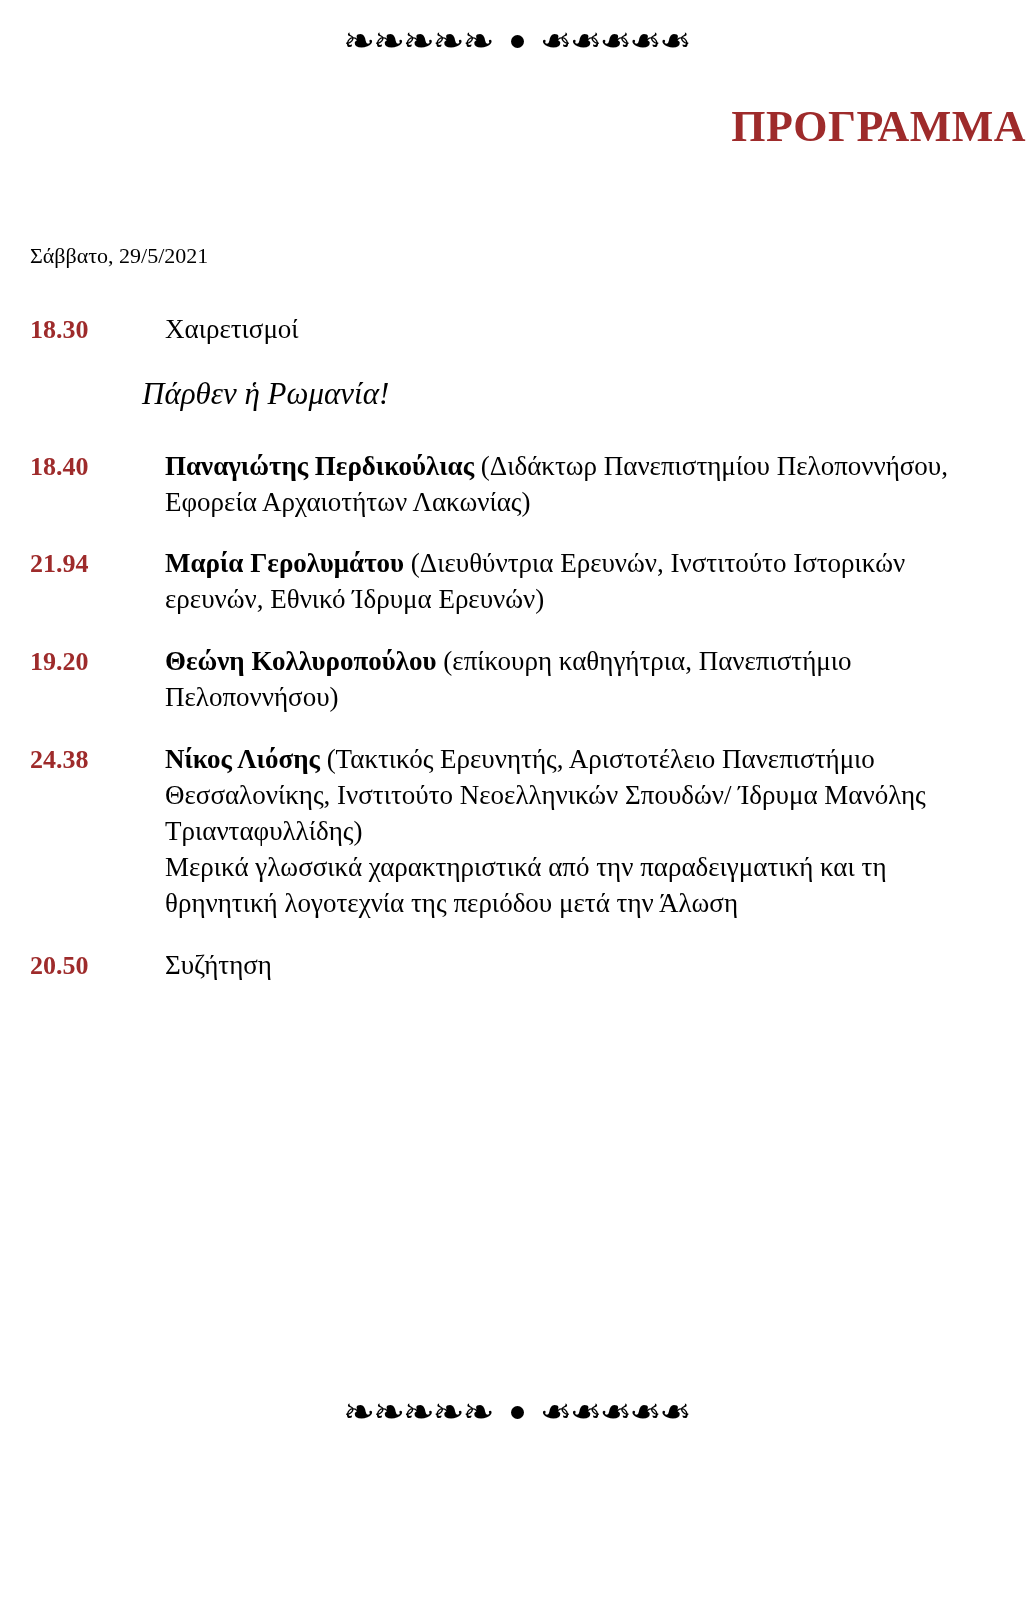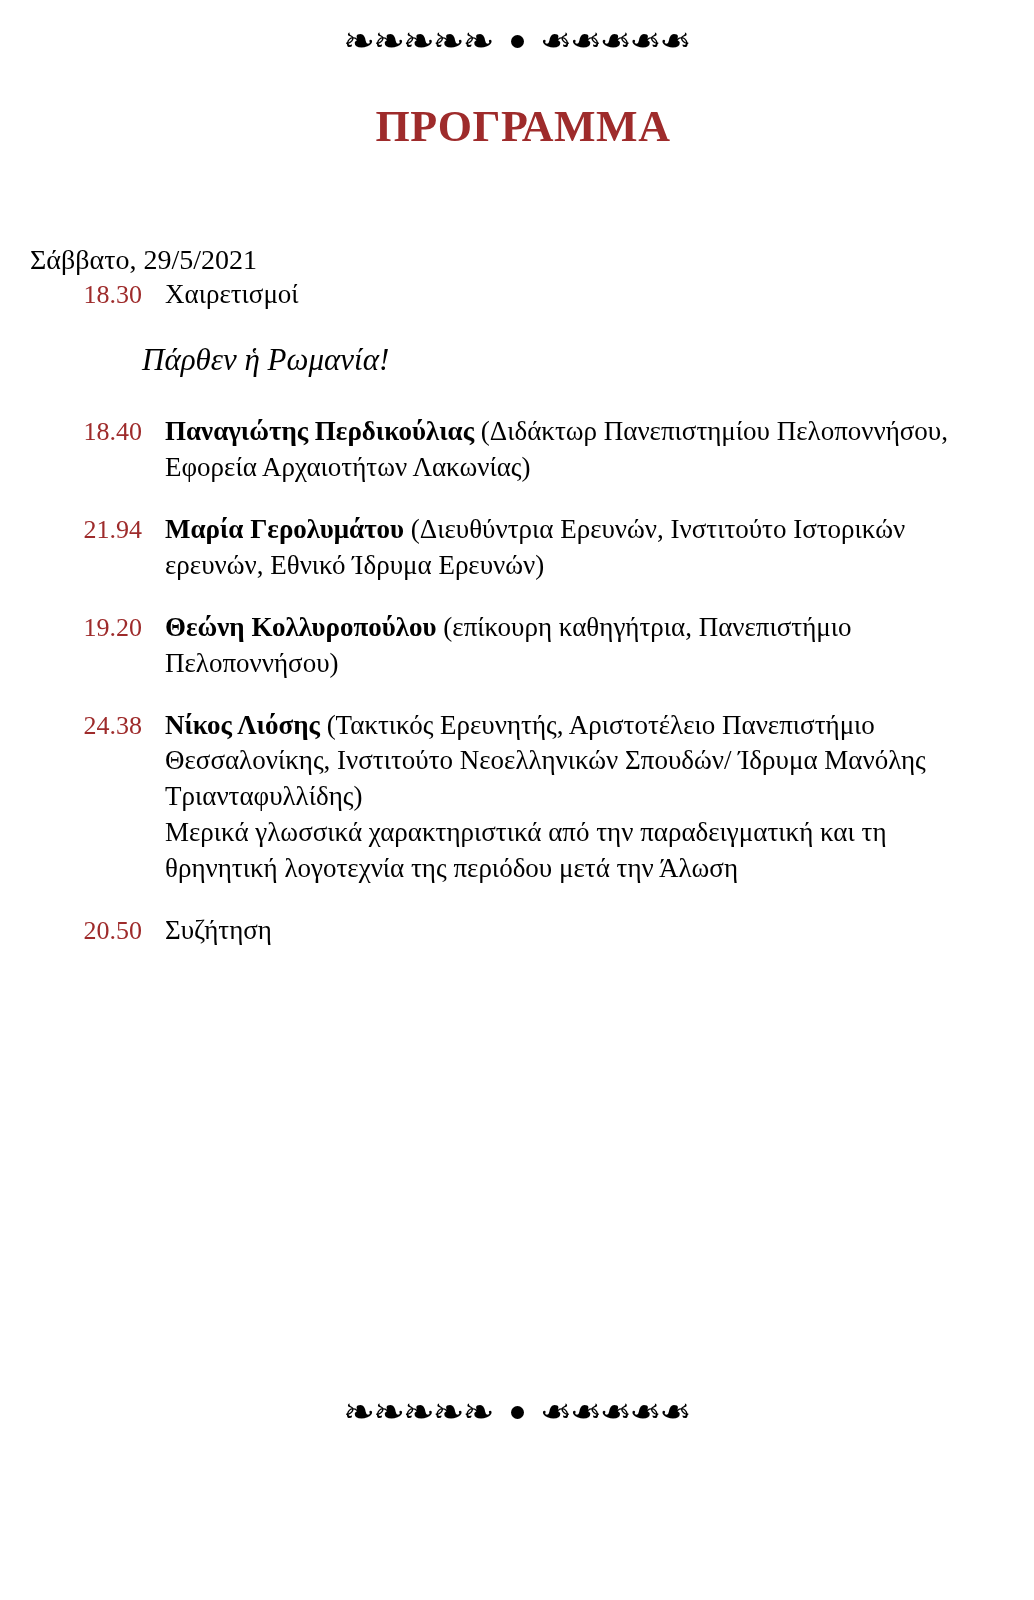--- a/index.html
+++ b/index.html
@@ -56,54 +56,54 @@
     top: 1393px;
     left: 0;
     right: 0;
   }
 
   
   .doc-title {
     position: absolute;
     top: 101px;
     left: 0;
-    right: 0;
-    text-align: center;
+    right: 8px;
+    text-align: right;
     font-size: 44px;
     font-weight: bold;
     color: #9e2b2b;
     letter-spacing: 0.5px;
     padding-left: 12px;
   }
 
   
   .content {
     position: absolute;
     top: 242px;
     left: 30px;
     width: 960px;
   }
   .date-line {
-    font-size: 28px;
+    font-size: 22px;
     line-height: 1.25;
+    margin-bottom: 42px;
   }
 
   .entry {
     display: flex;
     align-items: flex-start;
     margin-bottom: 26px;
   }
   .entry-time {
     flex: 0 0 112px;
     font-size: 26px;
-    font-weight: normal;
+    font-weight: bold;
     color: #9e2b2b;
     line-height: 1.32;
     padding-top: 1px;
-    text-align: right;
   }
   .entry-body {
     flex: 1 1 auto;
     font-size: 27px;
     line-height: 1.33;
     margin-left: 23px;
   }
   .entry-body .speaker { font-weight: bold; }
   .entry-body .affil { font-weight: normal; }
   .entry-body .talk { display: block; }

